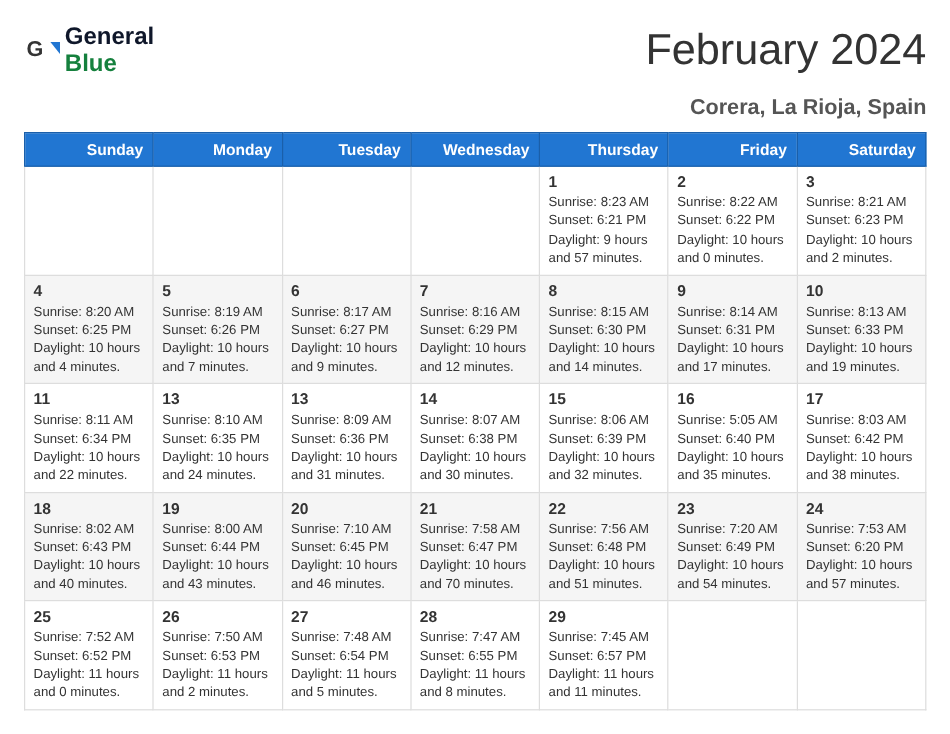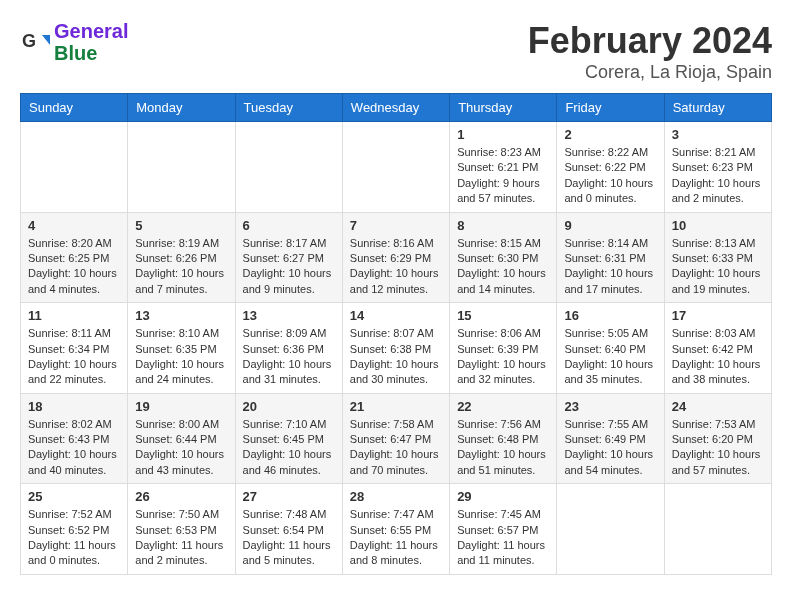--- a/index.html
+++ b/index.html
@@ -23,43 +23,44 @@
     }
     .logo-icon {
       width: 30px;
       height: 30px;
     }
     .title-block {
       text-align: right;
     }
     .title-block h1 {
       font-size: 36px;
-      font-weight: bold;
+      font-weight: normal;
       color: #333;
       text-align: right;
     }
     .title-block h2 {
       font-size: 18px;
-      font-weight: normal;
+      font-weight: bold;
       color: #555;
+      margin-top: 17px;
     }
     table {
       width: 100%;
       border-collapse: collapse;
       font-size: 11px;
     }
     thead tr {
       background-color: #2176d2;
       color: #fff;
     }
     thead th {
       padding: 6px 8px;
-      text-align: left;
+      text-align: right;
       font-size: 13px;
-      font-weight: normal;
+      font-weight: bold;
       border: 1px solid #1a5faa;
     }
     tbody tr {
       border-bottom: 1px solid #ccc;
     }
     tbody td {
       vertical-align: top;
       padding: 5px 7px;
       border: 1px solid #ddd;
       min-height: 80px;
@@ -88,21 +89,21 @@
 </head>
 <body>
 
 <div class="header">
   <div class="logo">
     <svg class="logo-icon" viewBox="0 0 30 30">
       <text x="2" y="20" font-size="18" font-weight="bold" fill="#333">G</text>
       <polygon points="22,8 30,8 30,18" fill="#2176d2"></polygon>
     </svg>
     <div>
-      <div style="font-size:20px;font-weight:bold;color:#6d28d9;line-height:1.1">General</div>
+      <div style="font-size:20px;font-weight:bold;color:#0f172a;line-height:1.1">General</div>
       <div style="font-size:20px;font-weight:bold;color:#15803d;line-height:1.1">Blue</div>
     </div>
   </div>
   <div class="title-block">
     <h1>February 2024</h1>
     <h2>Corera, La Rioja, Spain</h2>
   </div>
 </div>
 
 <table>
@@ -257,21 +258,21 @@
           <div class="day-info">Daylight: 10 hours and 70 minutes.</div>
         </td>
         <td>
           <div class="day-number">22</div>
           <div class="day-info">Sunrise: 7:56 AM</div>
           <div class="day-info">Sunset: 6:48 PM</div>
           <div class="day-info">Daylight: 10 hours and 51 minutes.</div>
         </td>
         <td>
           <div class="day-number">23</div>
-          <div class="day-info">Sunrise: 7:55 AM</div>
+          <div class="day-info">Sunrise: 7:20 AM</div>
           <div class="day-info">Sunset: 6:49 PM</div>
           <div class="day-info">Daylight: 10 hours and 54 minutes.</div>
         </td>
         <td>
           <div class="day-number">24</div>
           <div class="day-info">Sunrise: 7:53 AM</div>
           <div class="day-info">Sunset: 6:20 PM</div>
           <div class="day-info">Daylight: 10 hours and 57 minutes.</div>
         </td>
       </tr>

